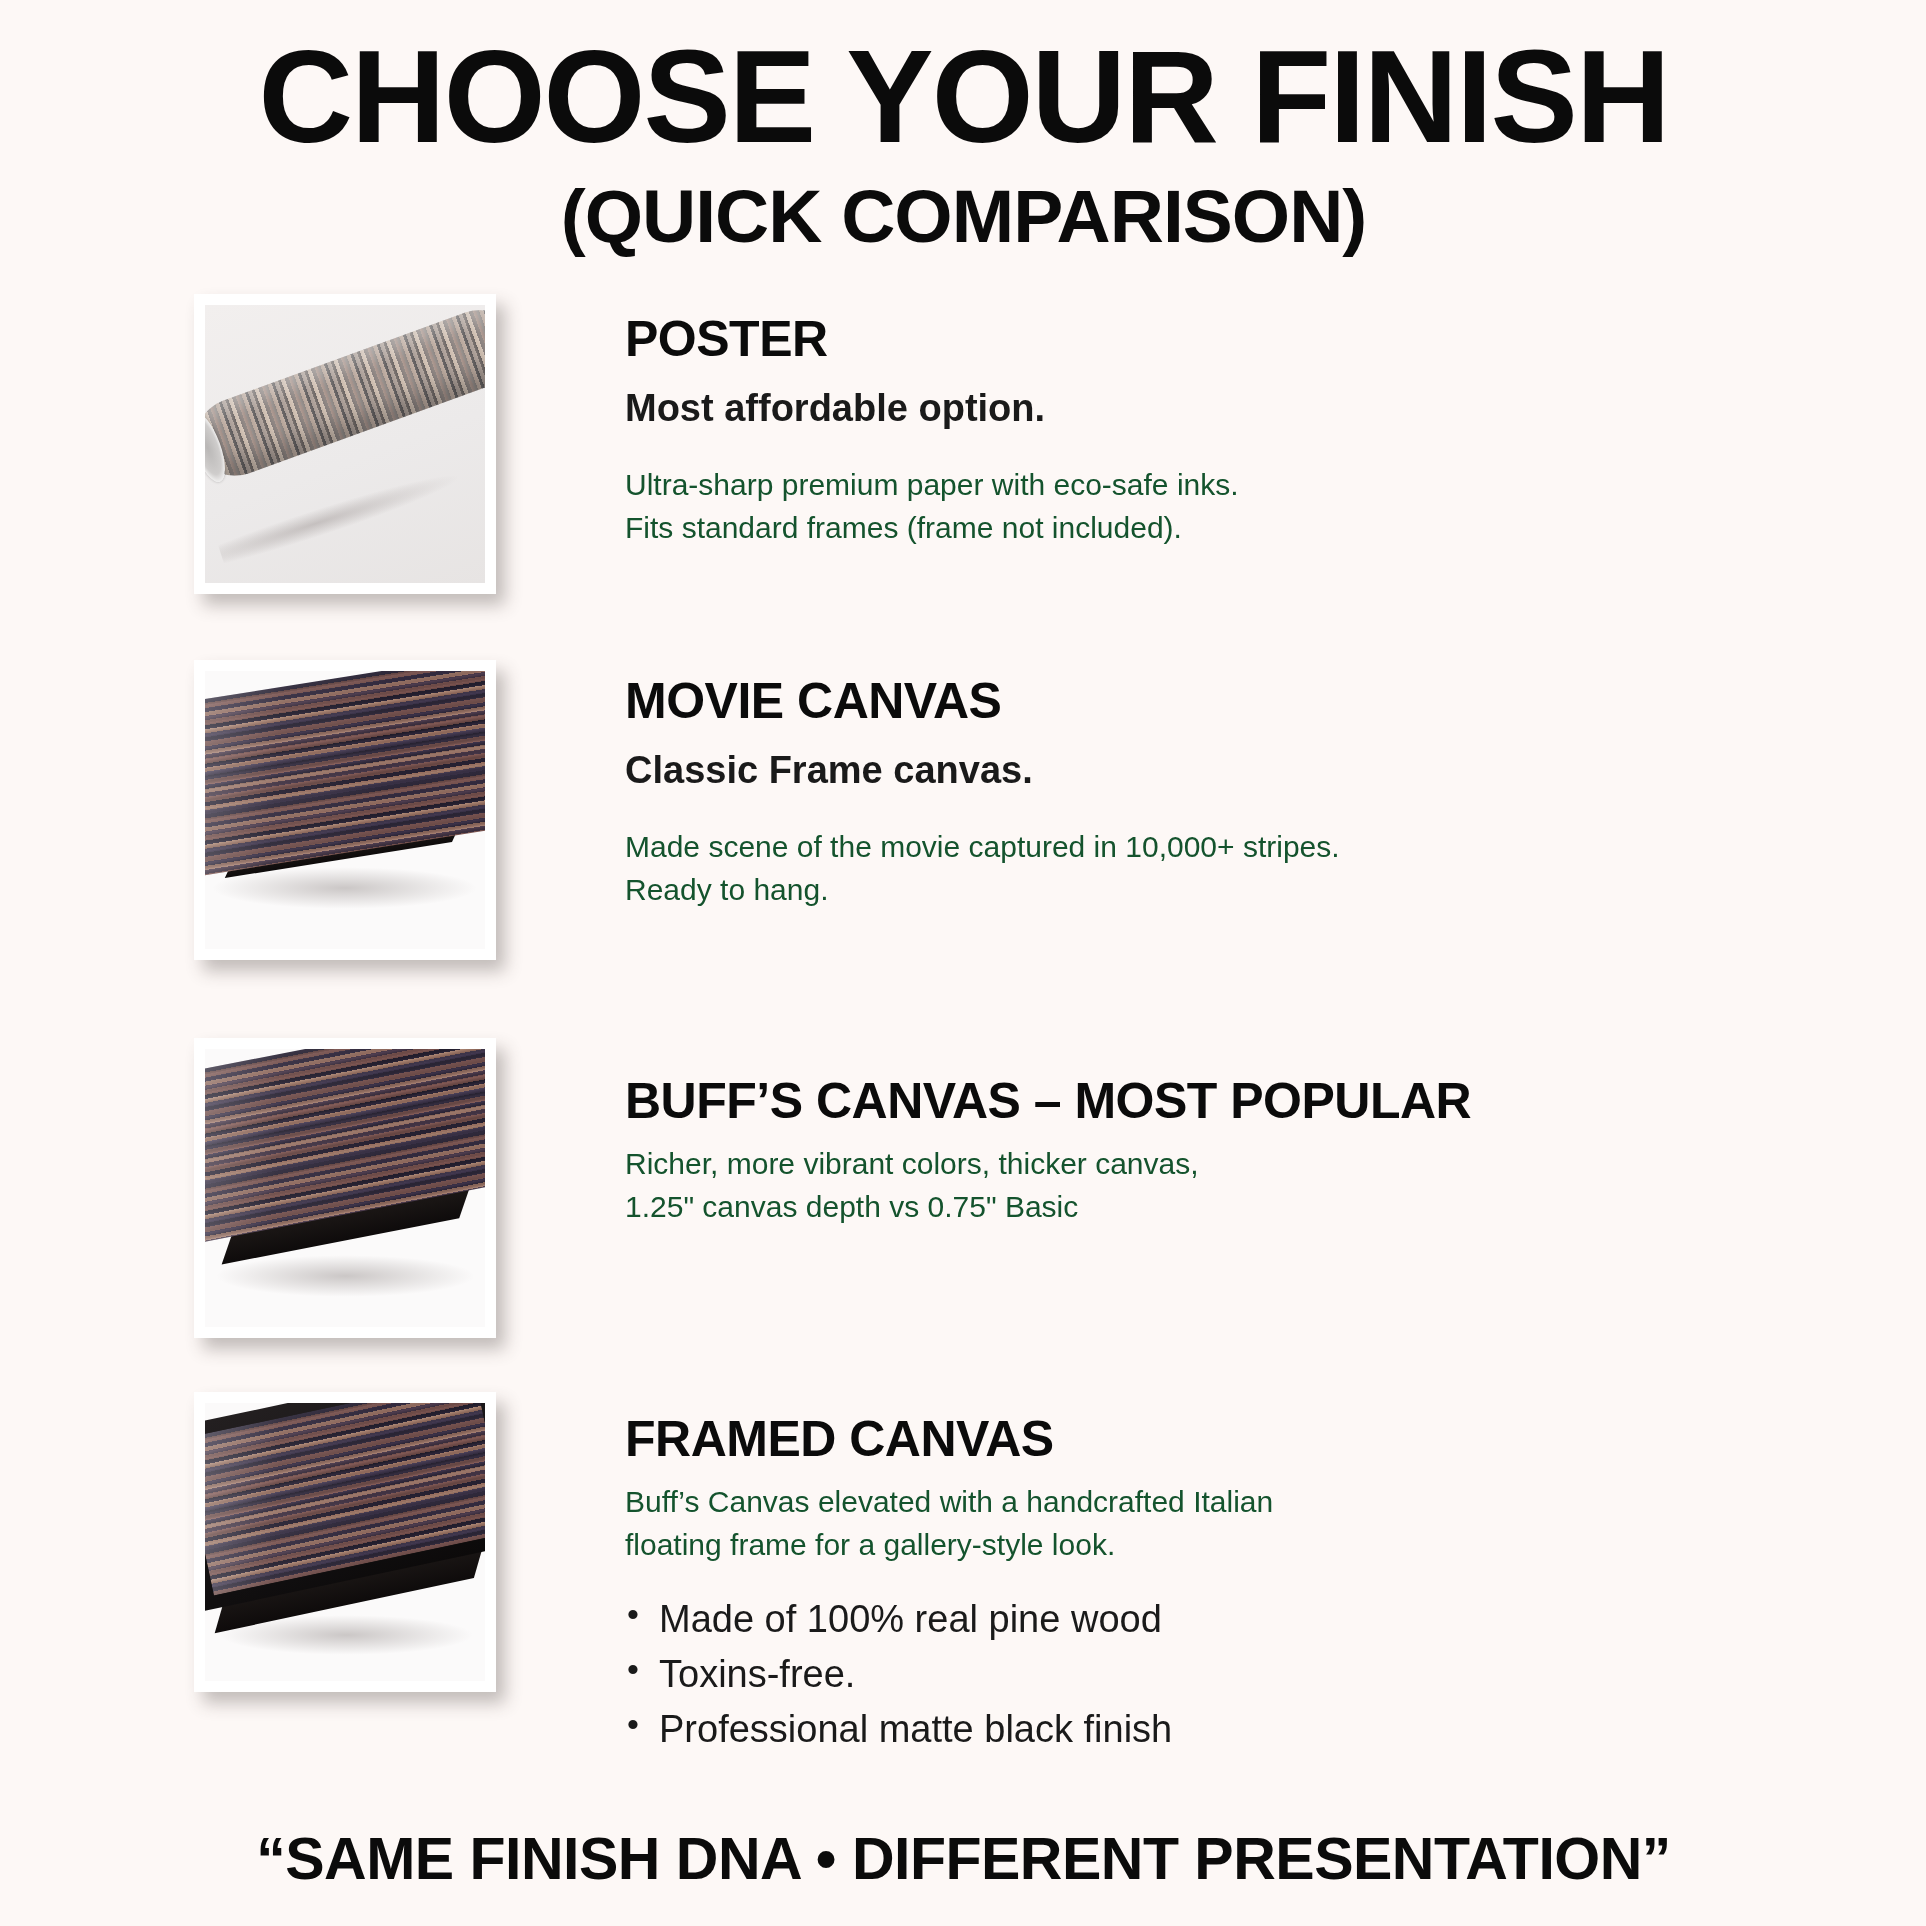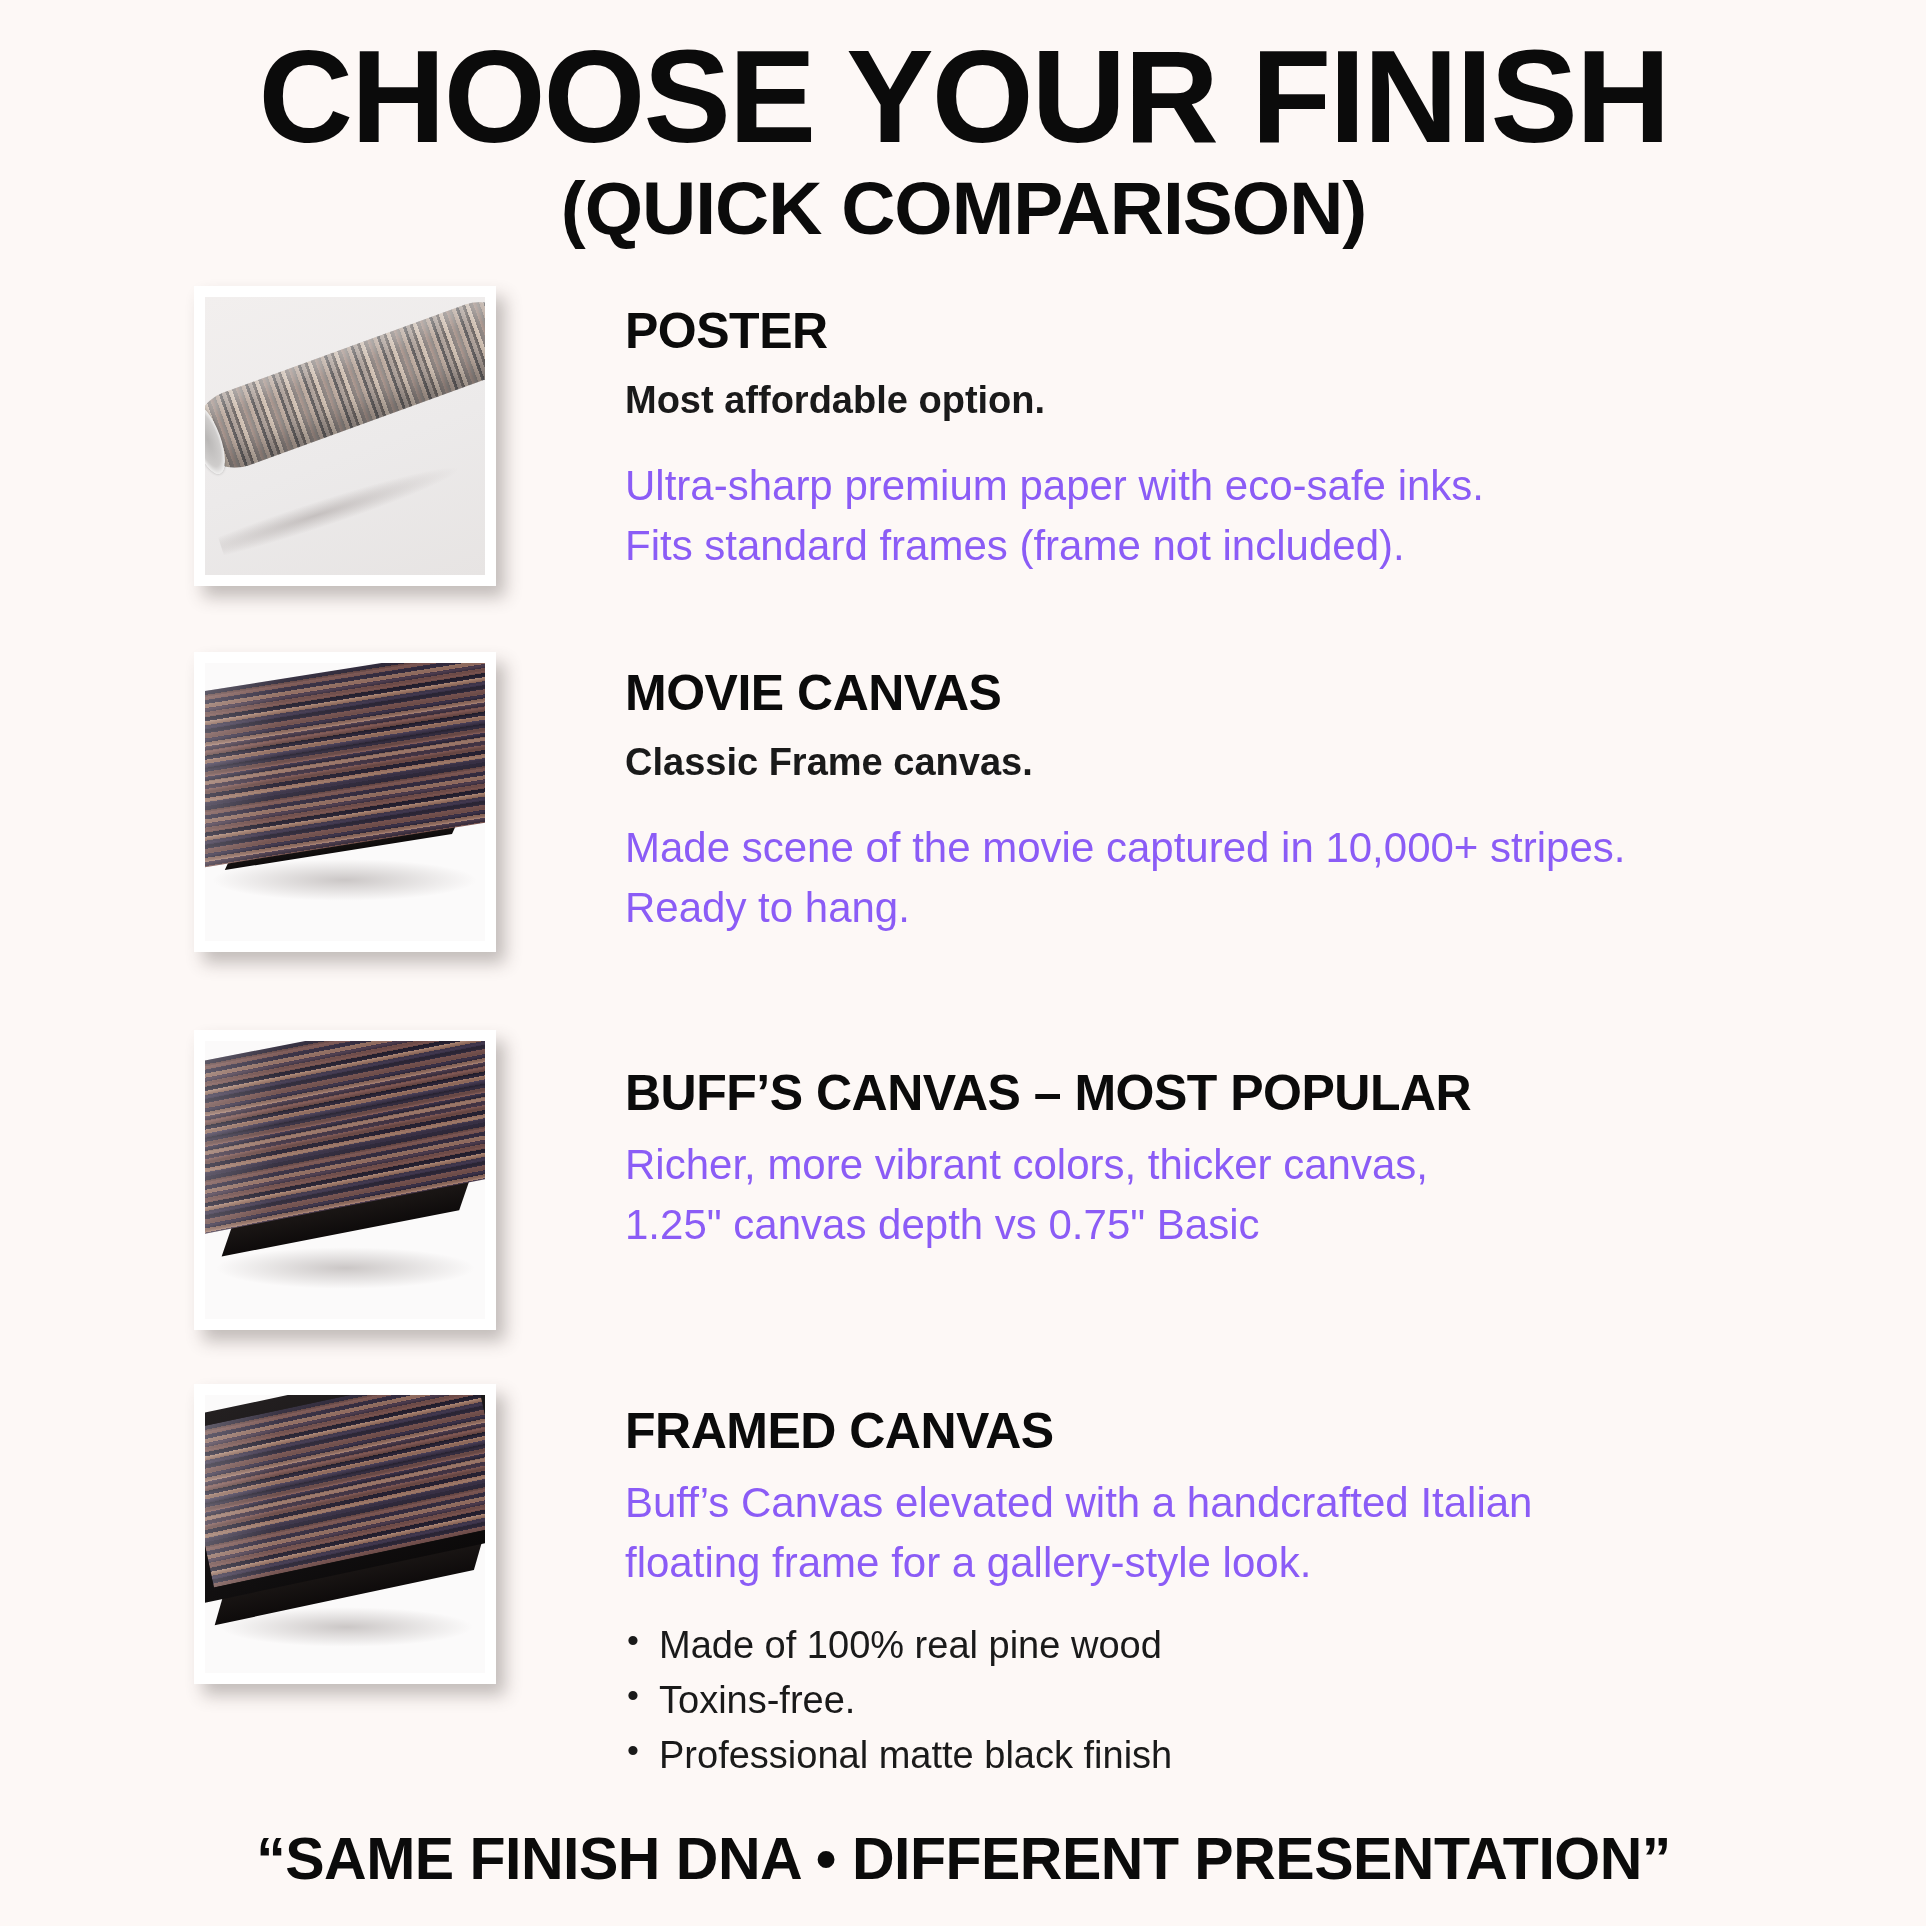--- a/index.html
+++ b/index.html
@@ -31,21 +31,21 @@
     color: #0b0b0b;
     white-space: nowrap;
   }
 
   .sub-title {
     font-size: 75px;
     font-weight: 700;
     letter-spacing: -1px;
     line-height: 1.1;
     color: #0b0b0b;
-    margin-top: 0;
+    margin-top: 8px;
   }
 
   
   .rows {
     margin-top: 36px;
     padding-left: 194px;
     padding-right: 69px;
   }
 
   .row {
@@ -217,23 +217,23 @@
   .lead {
     font-size: 38px;
     font-weight: 700;
     color: #1a1a1a;
     line-height: 1.35;
     margin-top: 16px;
     white-space: nowrap;
   }
 
   .detail {
-    font-size: 42px;
+    font-size: 30px;
     font-weight: 400;
-    color: #8b5cf6;
+    color: #14532d;
     line-height: 1.42;
     margin-top: 30px;
   }
   .detail div { white-space: nowrap; }
 
   .detail.tight { margin-top: 14px; }
 
   .bullets {
     list-style: none;
     margin-top: 26px;

